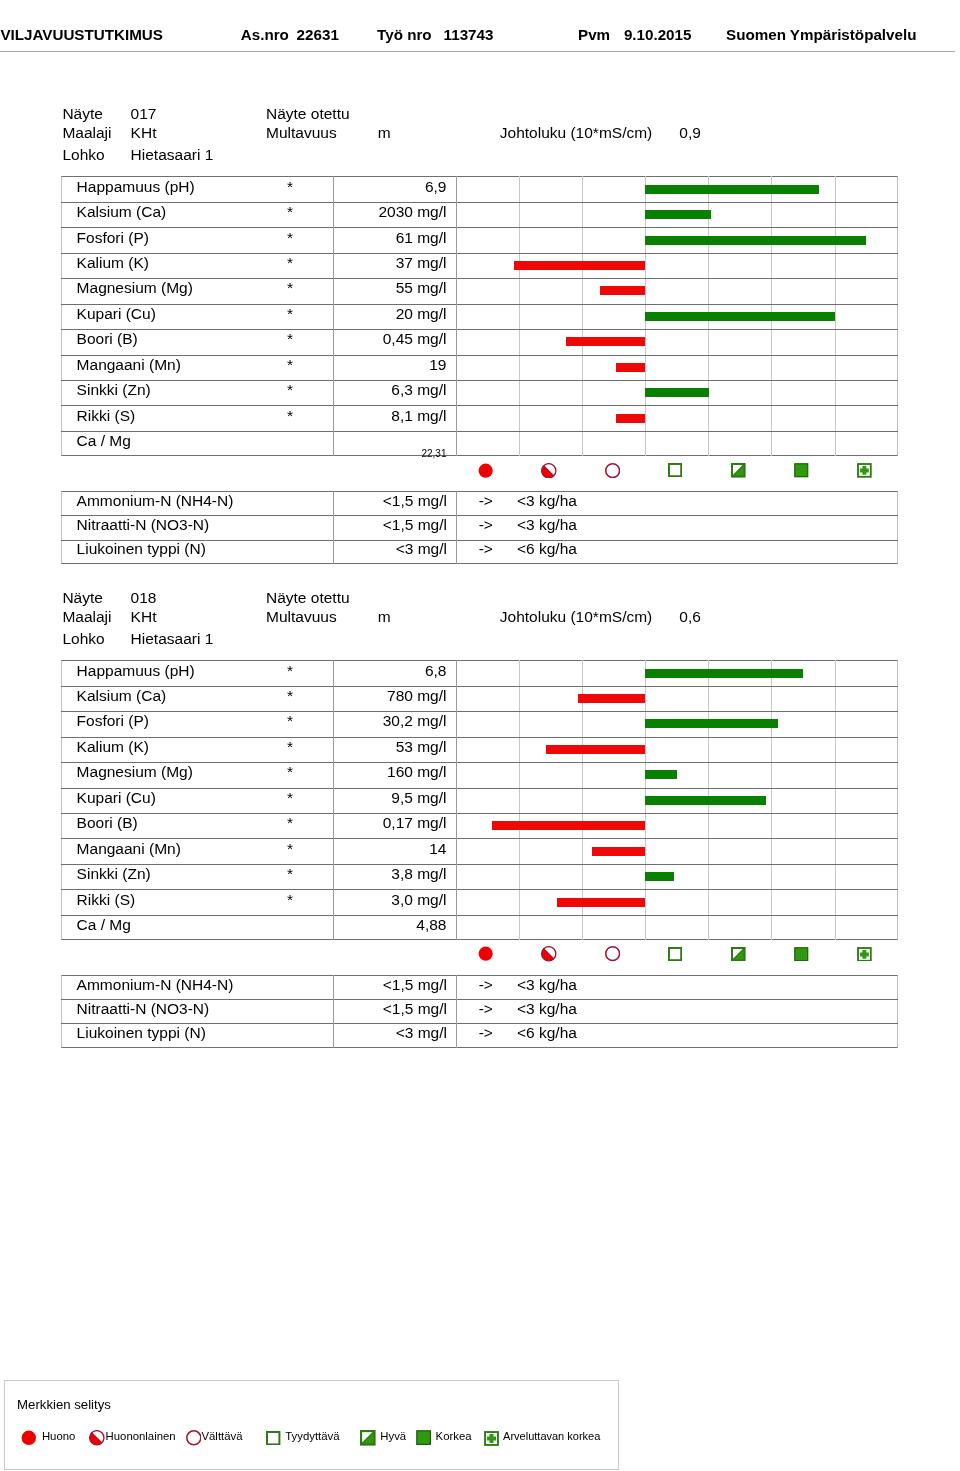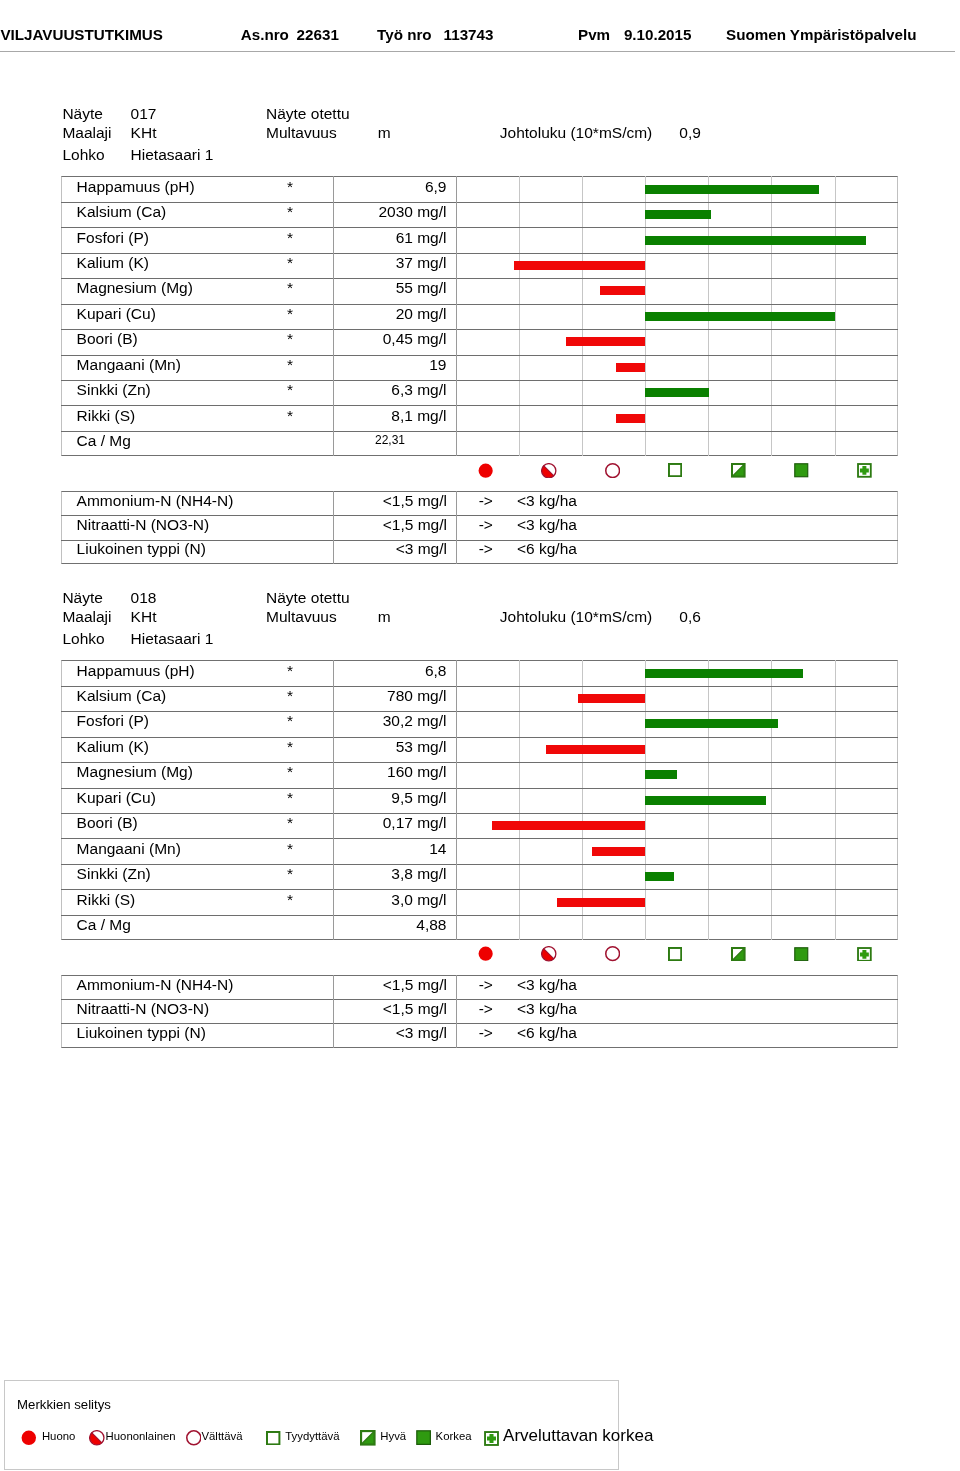--- a/index.html
+++ b/index.html
@@ -143,21 +143,21 @@
           <div class="abs" style="left:0;width:232.4px;top:1.2249999999999996px;font-size:15.5px;line-height:18px;text-align:right;">*</div>
           <div class="abs" style="left:272.9px;width:113px;top:1.2249999999999996px;font-size:15.5px;line-height:18px;text-align:right;">8,1 mg/l</div>
           <div style="position:absolute;left:272.9px;top:0;width:1px;height:100%;background:#9a9a9a;"></div>
           <div style="position:absolute;left:395.4px;top:0;width:1px;height:100%;background:#9a9a9a;"></div>
           <div class="bar" style="left:555.6377142857143px;width:29.019428571428534px;top:8.225px;background:#f00808;"></div>
         </div>
         <div style="position:absolute;left:0;top:254.5px;width:100%;height:25.45px;">
           <div style="position:absolute;left:0;top:0;width:100%;height:1px;background:#6e6e6e;"></div>
           <div class="abs" style="left:16px;top:1.2249999999999996px;font-size:15.5px;line-height:18px;">Ca / Mg</div>
           <div class="abs" style="left:0;width:232.4px;top:1.2249999999999996px;font-size:15.5px;line-height:18px;text-align:right;"></div>
-          <div class="abs" style="left:272.9px;width:113px;top:0;font-size:12px;line-height:18px;text-align:center;">22,31</div>
+          <div class="abs" style="left:272.9px;width:113px;top:14px;font-size:10px;line-height:18px;text-align:right;">22,31</div>
           <div style="position:absolute;left:272.9px;top:0;width:1px;height:100%;background:#9a9a9a;"></div>
           <div style="position:absolute;left:395.4px;top:0;width:1px;height:100%;background:#9a9a9a;"></div>
         </div>
       </div>
       <div class="iconrow" style="left:456px;top:462.3px;width:441.6px;height:16px;">
         <div style="position:absolute;left:0px;top:0;width:63.08571428571429px;height:16px;">
           <div style="position:absolute;left:22.492857142857147px;top:0.39999999999999963px;"><svg width="15.3" height="15.3" viewBox="0 0 16 16">
               <circle cx="8" cy="8" r="7.4" fill="#ee0000"></circle>
             </svg></div>
         </div>
@@ -444,15 +444,15 @@
         </svg></div>
       <div class="abs legend-item" style="left:375.7px;top:48.799999999999955px;font-size:11.35px;line-height:14px;">Hyvä</div>
       <div style="position:absolute;left:411.4px;top:49.79999999999991px;"><svg width="15.2" height="15.2" viewBox="0 0 16 16">
           <rect x="0.85" y="0.85" width="14.3" height="14.3" fill="#2f9a10" stroke="#1d5c0a" stroke-width="1.3"></rect>
         </svg></div>
       <div class="abs legend-item" style="left:431px;top:48.799999999999955px;font-size:11.35px;line-height:14px;">Korkea</div>
       <div style="position:absolute;left:479.79999999999995px;top:49.899999999999906px;"><svg width="15" height="15" viewBox="0 0 16 16">
           <rect x="1.1" y="1.1" width="13.8" height="13.8" fill="none" stroke="#2d7a12" stroke-width="2"></rect>
           <path d="M5.85 3.2 h4.3 v2.65 h2.65 v4.3 h-2.65 v2.65 h-4.3 v-2.65 h-2.65 v-4.3 h2.65 Z" fill="#2f9a10"></path>
         </svg></div>
-      <div class="abs legend-item" style="left:498.5px;top:48.799999999999955px;font-size:17px;line-height:14px;">Arveluttavan korkea</div>
+      <div class="abs legend-item" style="left:498.5px;top:48.799999999999955px;font-size:11px;line-height:14px;">Arveluttavan korkea</div>
     </div>
   </div>
 
 </body></html>

